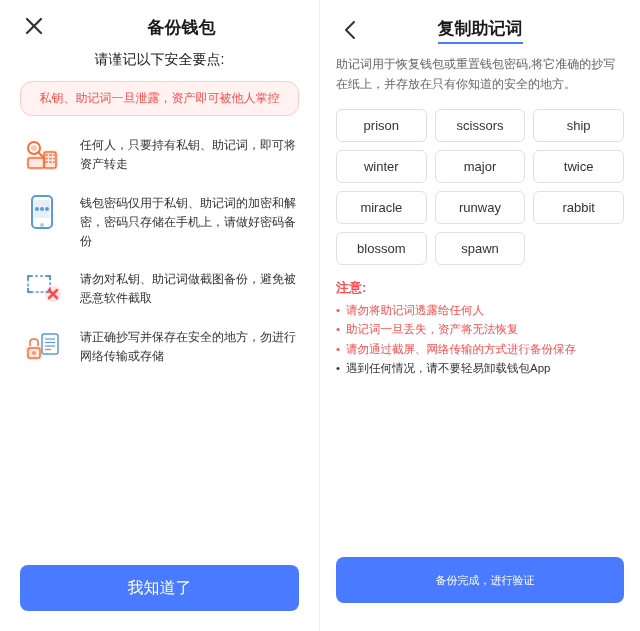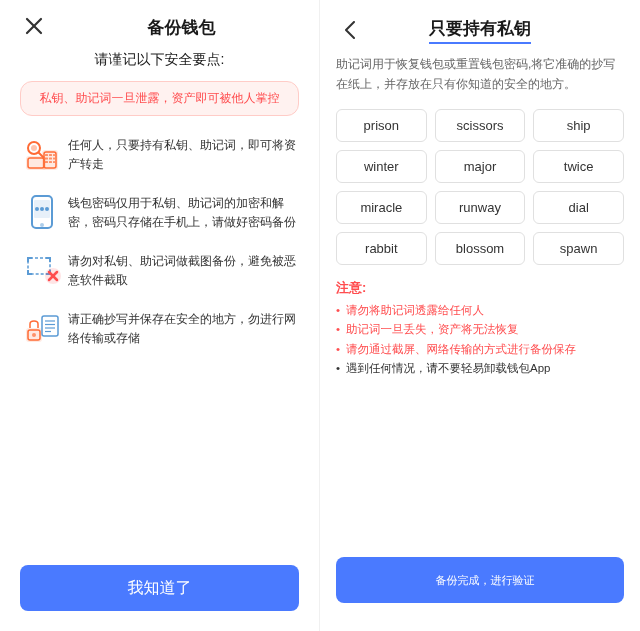--- a/index.html
+++ b/index.html
@@ -74,21 +74,21 @@
     .security-list {
       flex: 1;
       display: flex;
       flex-direction: column;
       gap: 14px;
     }
 
     .security-item {
       display: flex;
       align-items: flex-start;
-      gap: 4px;
+      gap: 16px;
     }
 
     .security-icon {
       width: 44px;
       height: 44px;
       flex-shrink: 0;
       display: flex;
       align-items: center;
       justify-content: center;
     }
@@ -357,36 +357,35 @@
 </div>
 
 <div class="right-panel">
   <div class="right-header">
     <div class="right-back-btn">
       <svg width="10" height="18" viewBox="0 0 10 18">
         <path d="M9 1 L1 9 L9 17" stroke="#333" stroke-width="2" fill="none" stroke-linecap="round" stroke-linejoin="round"></path>
       </svg>
     </div>
     <div class="right-title-container">
-      <span class="right-title">只要持有私钥</span>
+      <span class="right-title">复制助记词</span>
     </div>
   </div>
 
   <div class="desc-text">助记词用于恢复钱包或重置钱包密码,将它准确的抄写在纸上，并存放在只有你知道的安全的地方。</div>
 
   <div class="mnemonic-grid">
     <div class="mnemonic-word">prison</div>
     <div class="mnemonic-word">scissors</div>
     <div class="mnemonic-word">ship</div>
     <div class="mnemonic-word">winter</div>
     <div class="mnemonic-word">major</div>
     <div class="mnemonic-word">twice</div>
     <div class="mnemonic-word">miracle</div>
     <div class="mnemonic-word">runway</div>
-    <div class="mnemonic-word">dial</div>
     <div class="mnemonic-word">rabbit</div>
     <div class="mnemonic-word">blossom</div>
     <div class="mnemonic-word">spawn</div>
   </div>
 
   <div class="right-notes">
     <div class="notes-title">注意:</div>
     <ul class="notes-list">
       <li>请勿将助记词透露给任何人</li>
       <li>助记词一旦丢失，资产将无法恢复</li>

